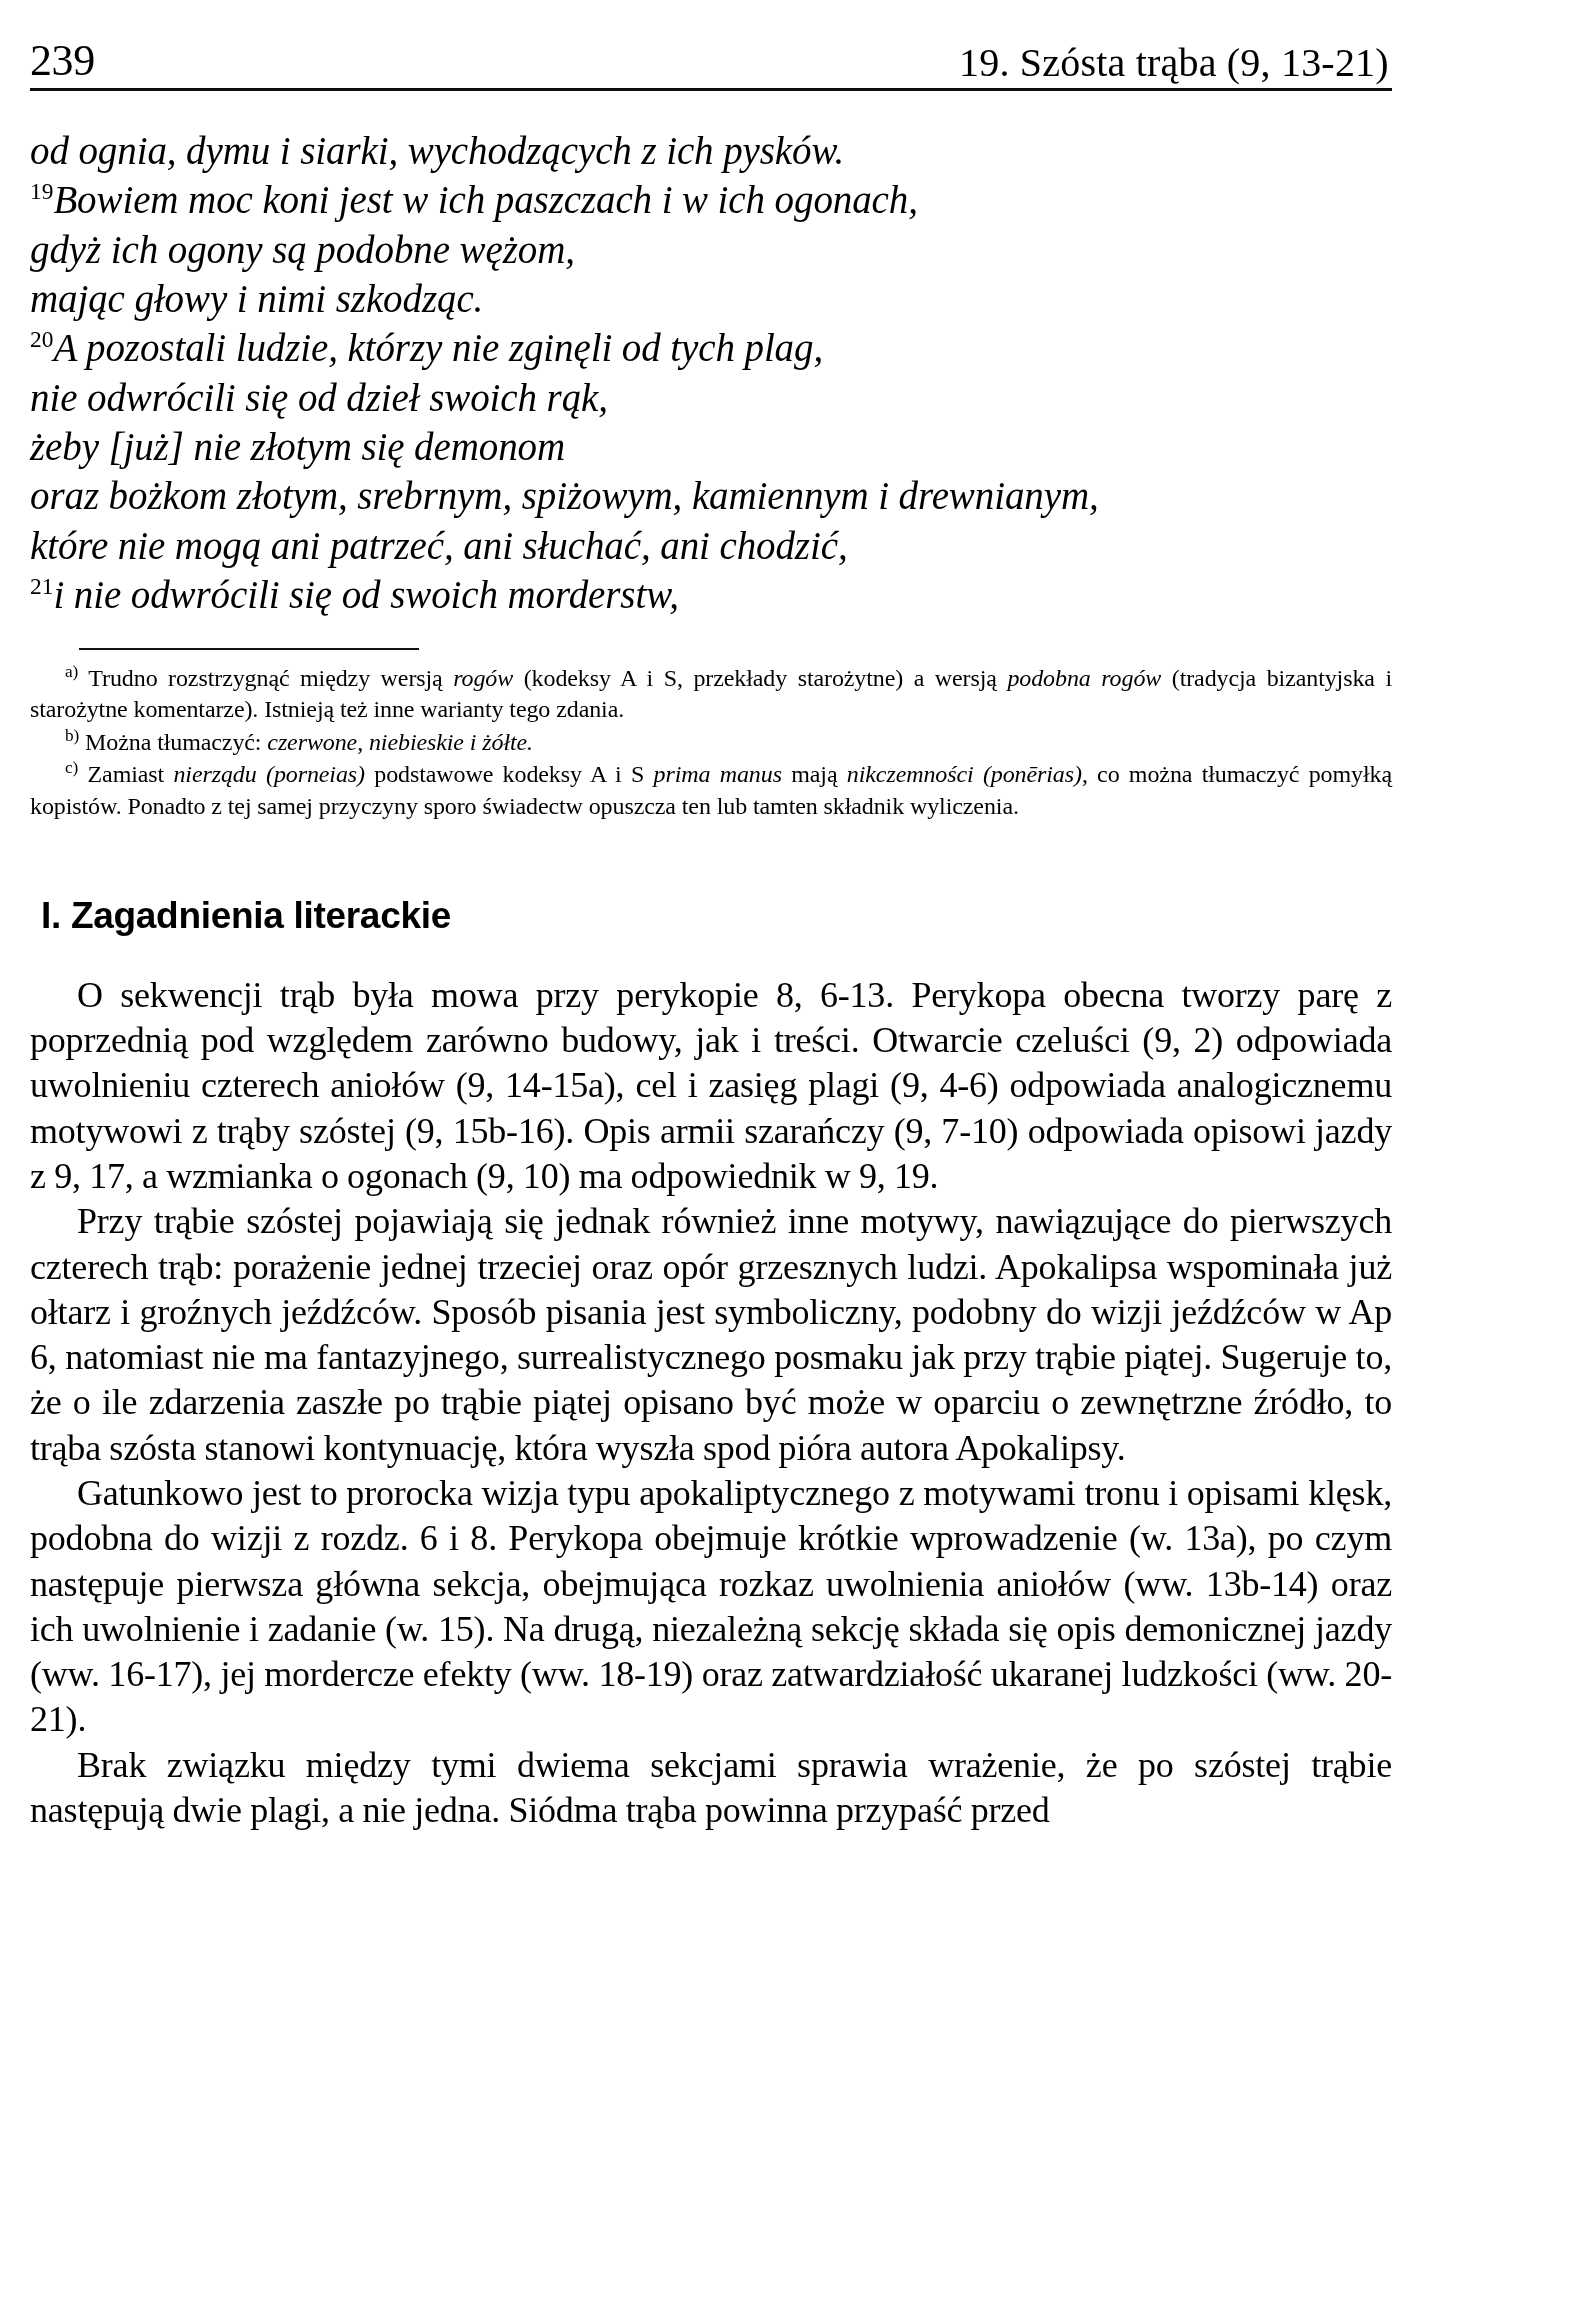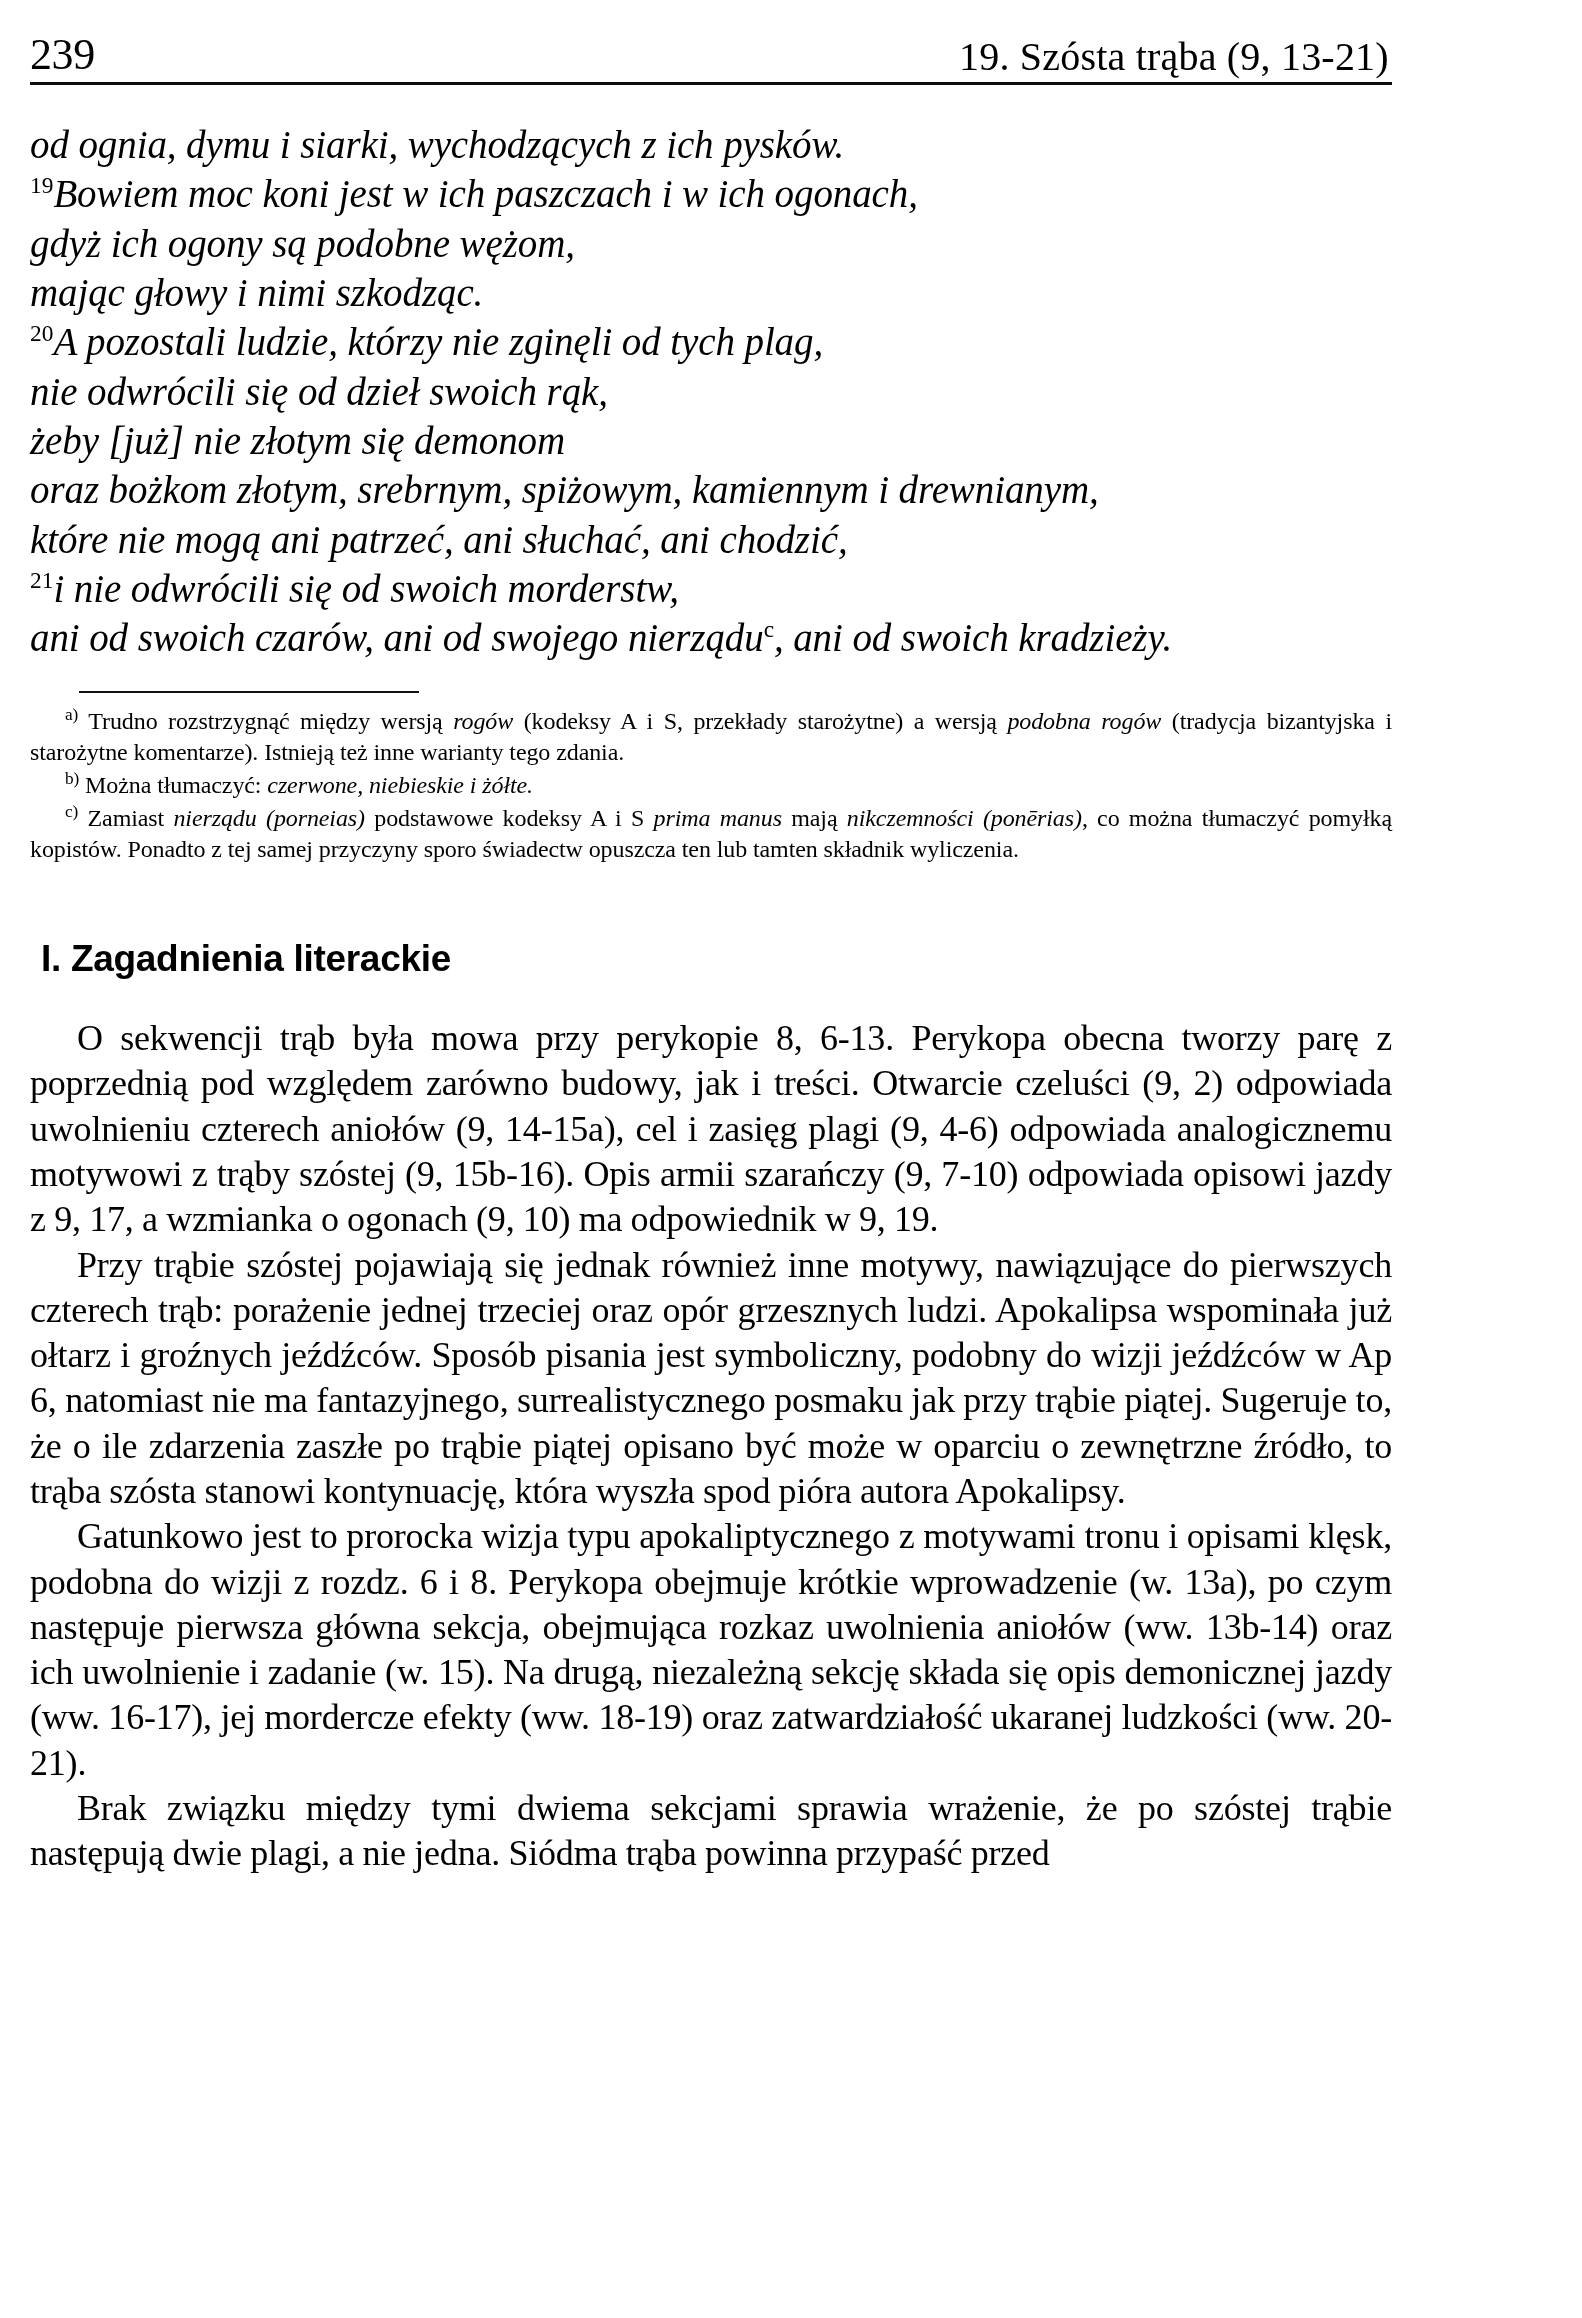--- a/index.html
+++ b/index.html
@@ -11,21 +11,21 @@
     font-family: "Liberation Serif", "DejaVu Serif", serif;
     color: #000000;
   }
   #page {
     position: relative;
     width: 1422px;
     height: 2319px;
     background: #ffffff;
     overflow: hidden;
     box-sizing: border-box;
-    padding: 12px 30px;
+    padding: 18px 30px;
   }
 
   
   .runhead {
     display: flex;
     align-items: flex-end;
     justify-content: space-between;
     height: 65px;
     padding: 0 3.2px 0 0;
   }
@@ -142,21 +142,20 @@
       <div class="vline">od ognia, dymu i siarki, wychodzących z ich pysków.</div>
       <div class="vline"><span class="vnum">19</span>Bowiem moc koni jest w ich paszczach i w ich ogonach,</div>
       <div class="vline">gdyż ich ogony są podobne wężom,</div>
       <div class="vline">mając głowy i nimi szkodząc.</div>
       <div class="vline"><span class="vnum">20</span>A pozostali ludzie, którzy nie zginęli od tych plag,</div>
       <div class="vline">nie odwrócili się od dzieł swoich rąk,</div>
       <div class="vline">żeby [już] nie złotym się demonom</div>
       <div class="vline">oraz bożkom złotym, srebrnym, spiżowym, kamiennym i drewnianym,</div>
       <div class="vline">które nie mogą ani patrzeć, ani słuchać, ani chodzić,</div>
       <div class="vline"><span class="vnum">21</span>i nie odwrócili się od swoich morderstw,</div>
-      <div class="vline">ani od swoich czarów, ani od swojego nierządu<span class="fnref">c</span>, ani od swoich kradzieży.</div>
     </div>
 
   <div class="fn-rule"></div>
 
   <div class="footnotes" id="footnotes">
       <p><span class="fn-mark">a)</span> Trudno rozstrzygnąć między wersją <span class="it">rogów</span> (kodeksy A i S, przekłady starożytne) a wersją <span class="it">podobna rogów</span> (tradycja bizantyjska i starożytne komentarze). Istnieją też inne warianty tego zdania.</p>
       <p><span class="fn-mark">b)</span> Można tłumaczyć: <span class="it">czerwone, niebieskie i żółte.</span></p>
       <p><span class="fn-mark">c)</span> Zamiast <span class="it">nierządu (porneias)</span> podstawowe kodeksy A i S <span class="it">prima manus</span> mają <span class="it">nikczemności (ponērias)</span>, co można tłumaczyć pomyłką kopistów. Ponadto z tej samej przyczyny sporo świadectw opuszcza ten lub tamten składnik wyliczenia.</p>
     </div>
 

